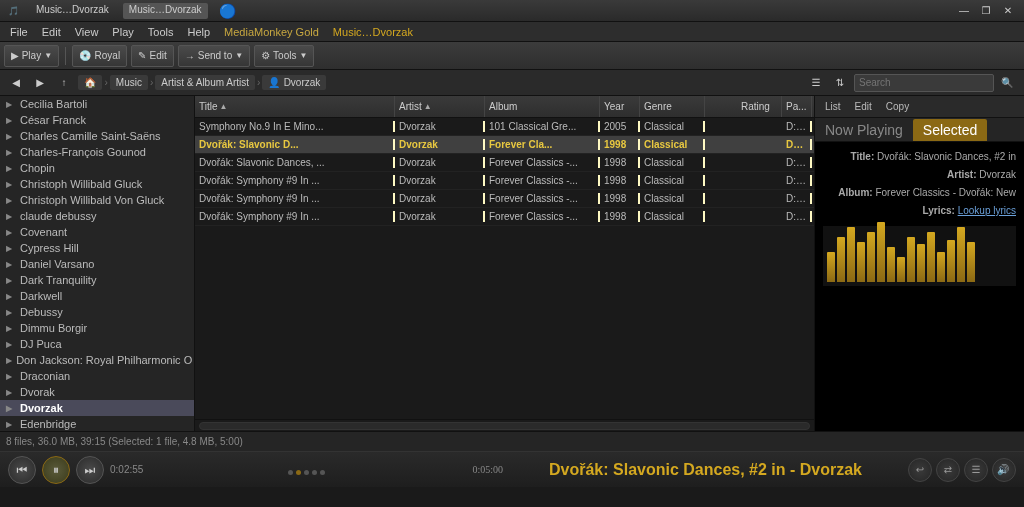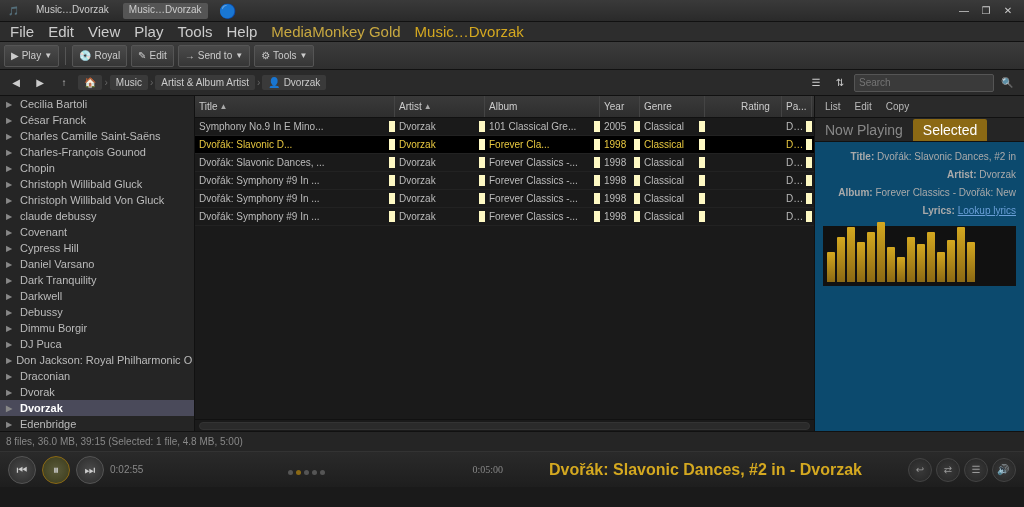--- a/index.html
+++ b/index.html
@@ -25,21 +25,21 @@
     
     #menubar {
       height: 20px;
       background: #2d2d2d;
       display: flex;
       align-items: center;
       padding: 0 4px;
       gap: 2px;
       border-bottom: 1px solid #111;
     }
-    #menubar span { padding: 1px 6px; font-size: 15px; color: #ccc; cursor: pointer; }
+    #menubar span { padding: 1px 6px; font-size: 11px; color: #ccc; cursor: pointer; }
     #menubar .gold { color: #c8a840; }
 
     
     #toolbar {
       height: 28px;
       background: linear-gradient(to bottom, #3c3c3c, #2e2e2e);
       display: flex;
       align-items: center;
       padding: 0 4px;
       gap: 4px;
@@ -132,36 +132,36 @@
     #tracklist-body::-webkit-scrollbar { width: 8px; }
     #tracklist-body::-webkit-scrollbar-track { background: #1a1a1a; }
     #tracklist-body::-webkit-scrollbar-thumb { background: #555; }
     .track-row {
       display: flex;
       align-items: center;
       height: 18px;
       border-bottom: 1px solid #222;
       cursor: pointer;
     }
-    .track-row.playing { background: #000000; color: #e8c840; font-weight: normal; }
+    .track-row.playing { background: #404040; color: #e8c840; font-weight: bold; }
     .track-row.playing .track-cell { color: #e8c840; }
     .track-cell {
       padding: 0 4px;
       font-size: 10px;
       color: #bbb;
       white-space: nowrap;
       overflow: hidden;
       text-overflow: ellipsis;
-      border-right: 6px solid #fef9c3;
+      border-right: 2px solid #fef9c3;
     }
 
     
     #rightpanel {
       width: 210px;
-      background: #0c4a6e;
+      background: #000000;
       border-left: 1px solid #111;
       display: flex;
       flex-direction: column;
     }
     #rp-toolbar {
       height: 22px;
       background: #2a2a2a;
       display: flex;
       align-items: center;
       gap: 2px;

